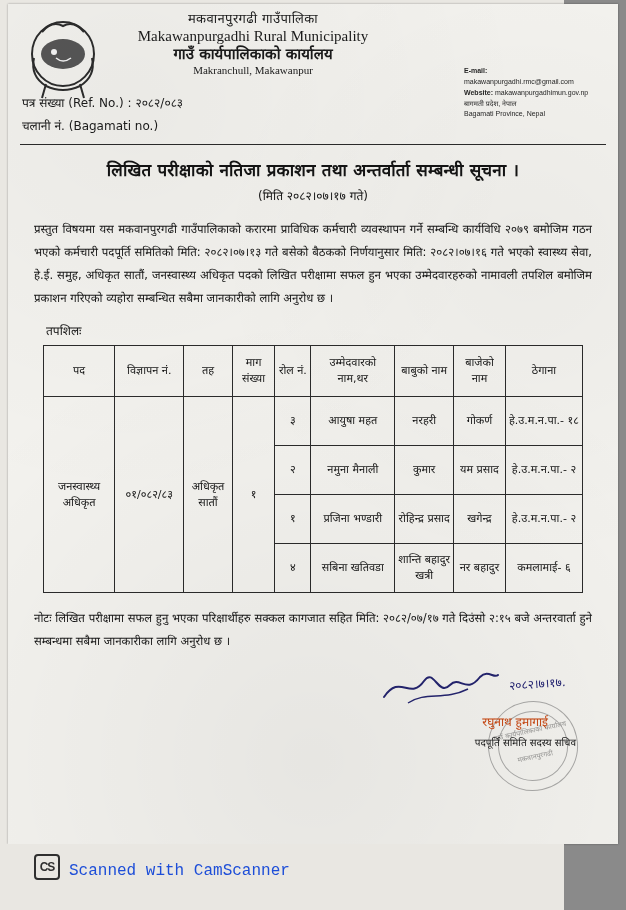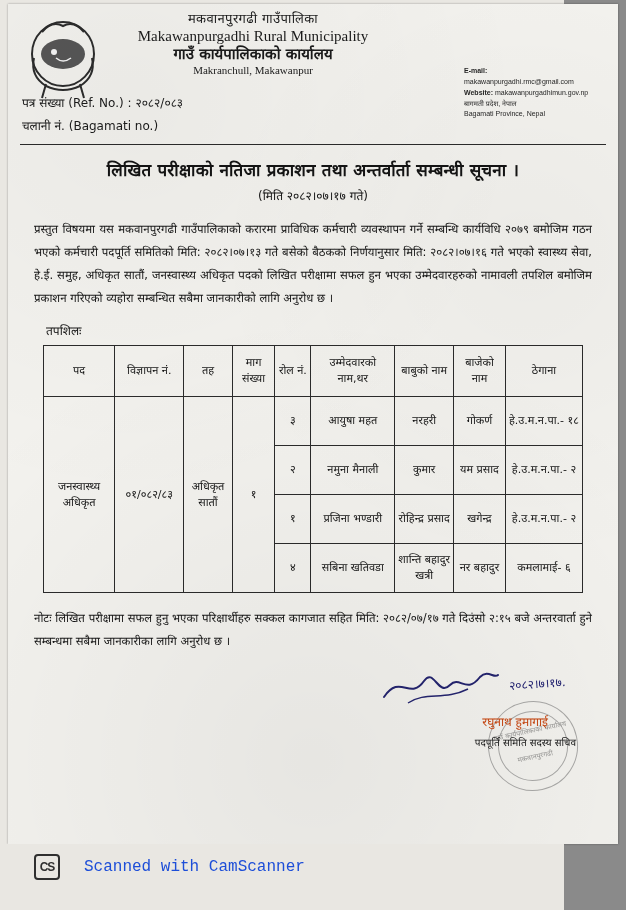--- a/index.html
+++ b/index.html
@@ -253,22 +253,22 @@
     right: 0;
     bottom: 0;
     height: 66px;
     background: #e9e7e2;
   }
   .cam {
     position: absolute;
     left: 34px;
     bottom: 30px;
     display: flex;
-    align-items: center;
-    gap: 24px;
+    align-items: flex-end;
+    gap: 9px;
   }
   .cam-badge {
     width: 22px;
     height: 22px;
     border: 2px solid #2f2f2f;
     border-radius: 4px;
     color: #2f2f2f;
     font-family: "Liberation Sans", sans-serif;
     font-size: 12px;
     font-weight: bold;

